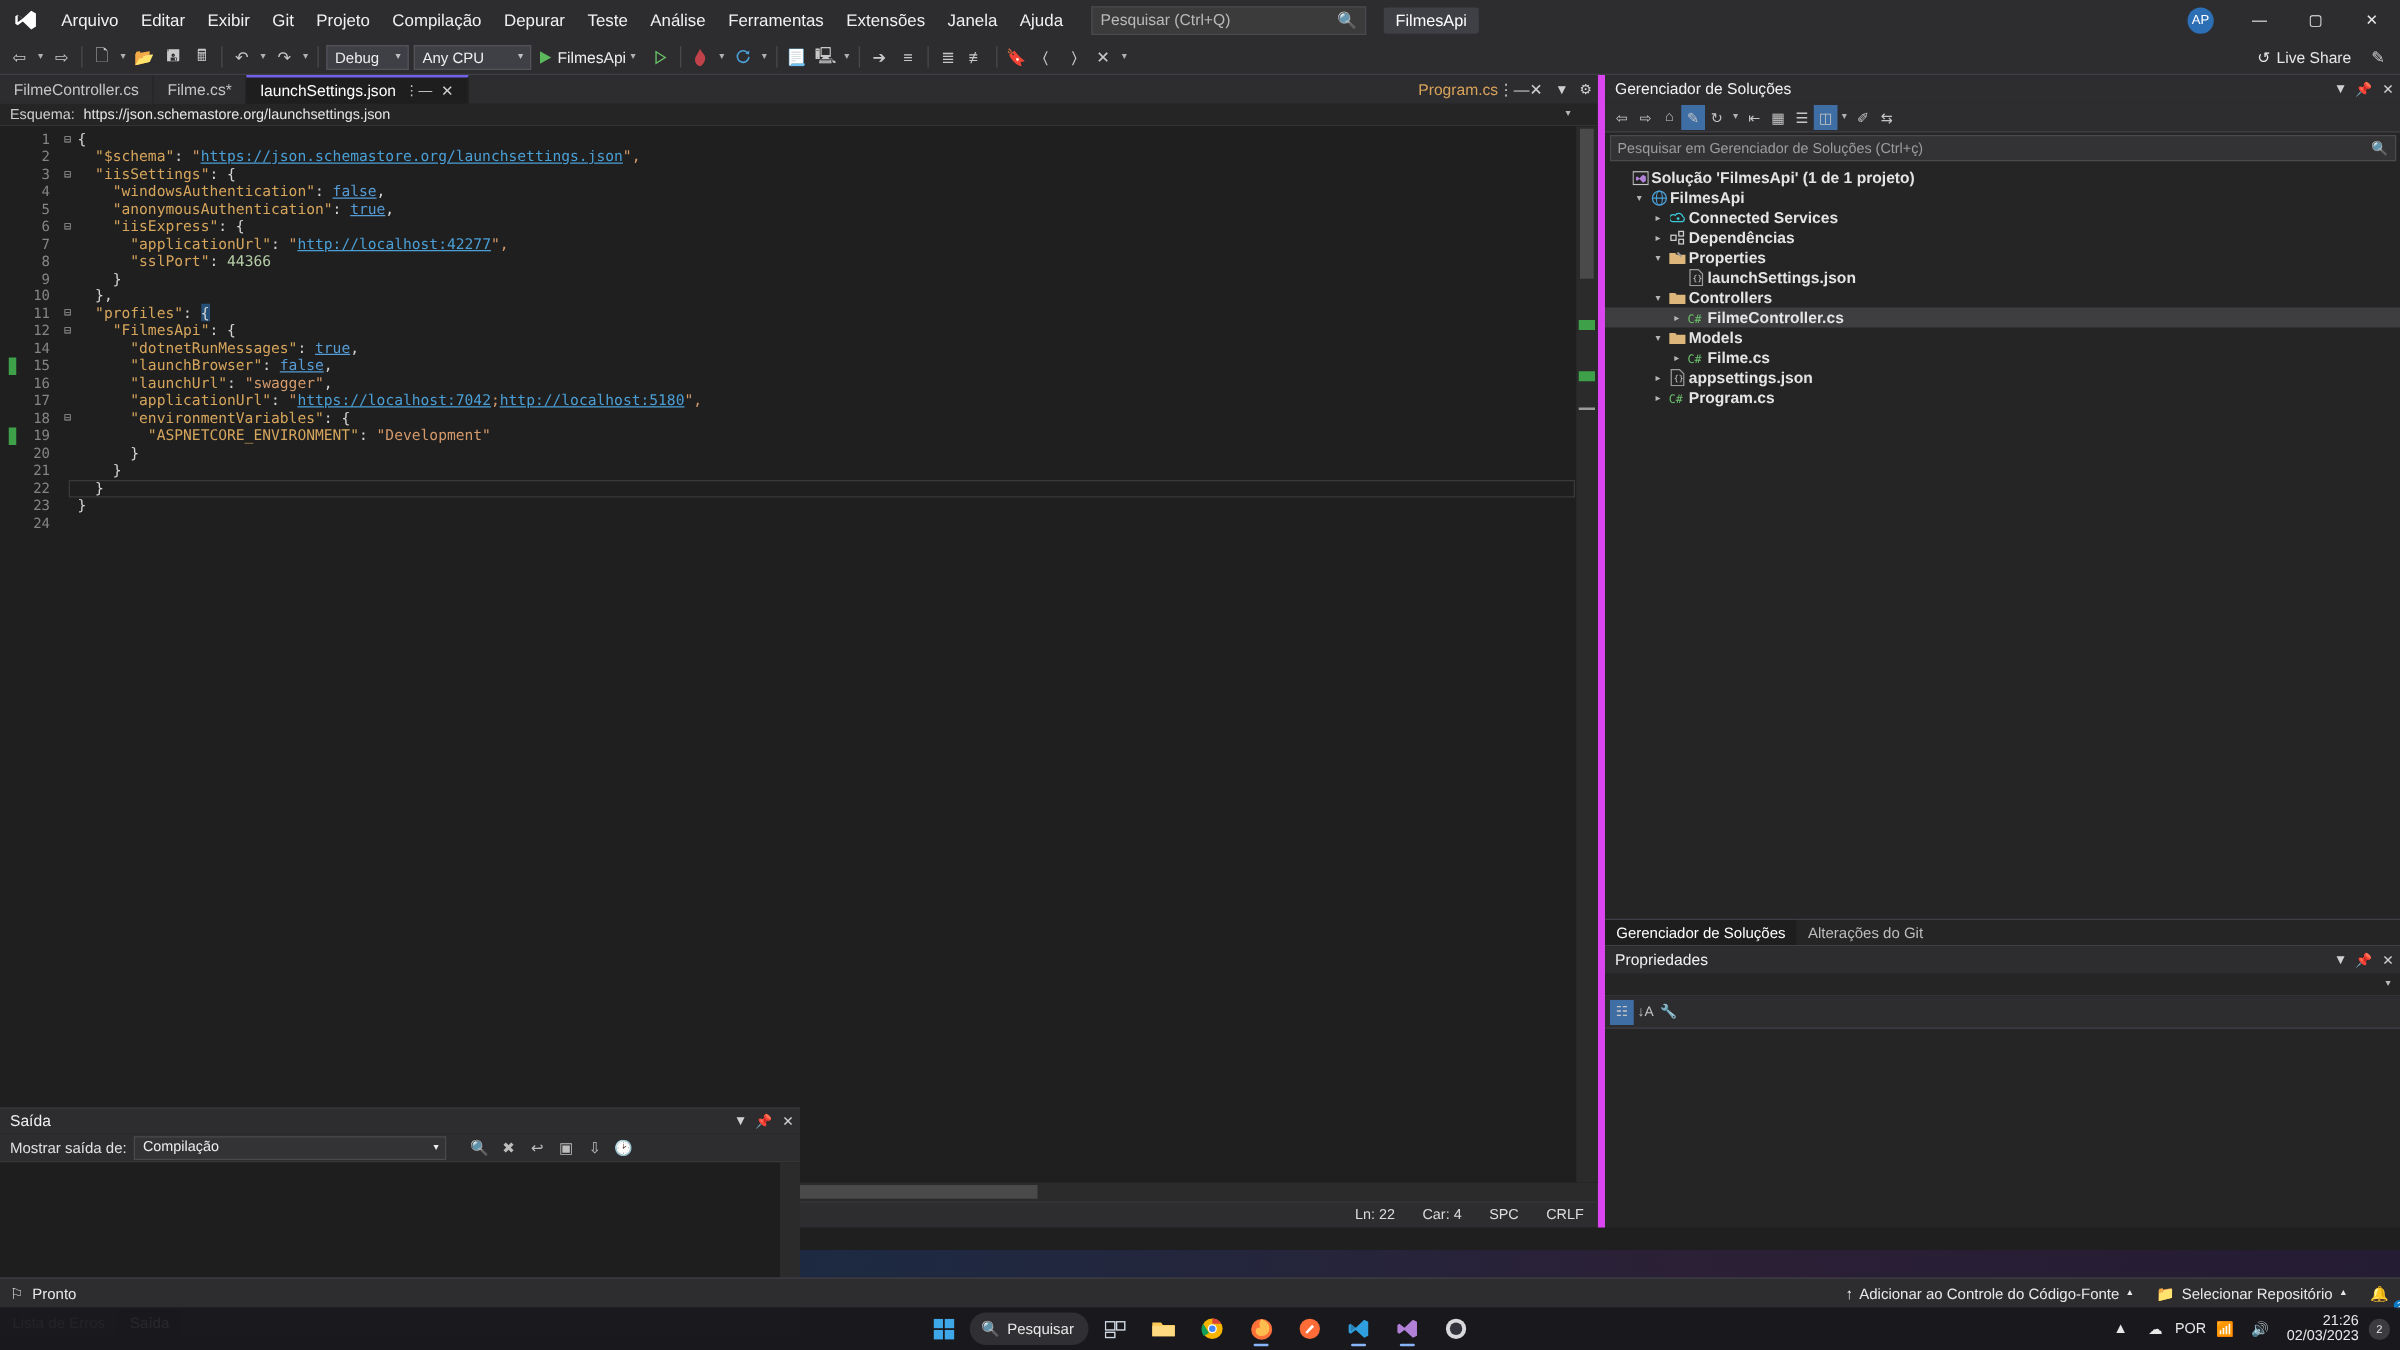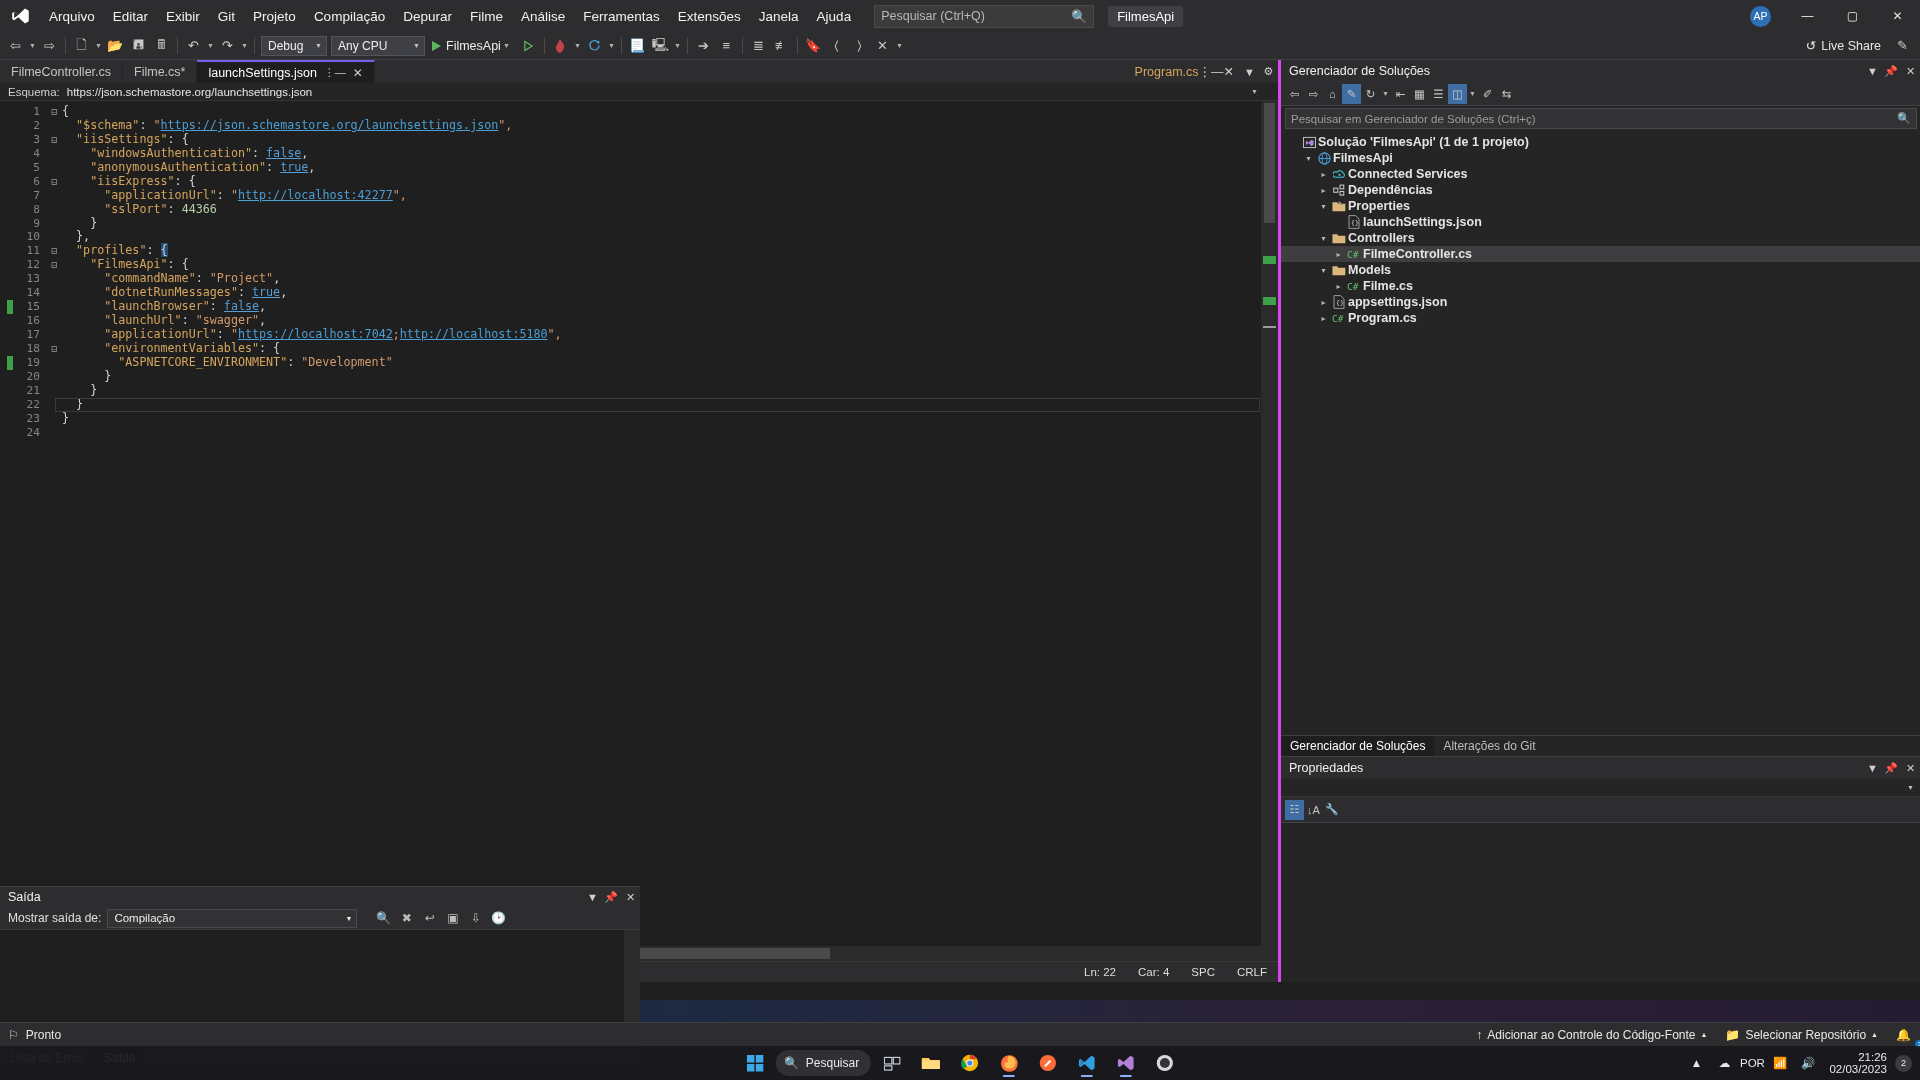--- a/index.html
+++ b/index.html
@@ -119,21 +119,21 @@
     font-size:11.5px; color:#dcdcdc; border-top:1px solid #3a3a3a; }
   .zoom-box { width:42px; padding-left:5px; }
   .zoom-caret { font-size:7px; color:#bbb; width:14px; text-align:center; }
   .ok-dot { width:11px; height:11px; border-radius:50%; background:#4ec24e; color:#1f1f1f;
     font-size:8px; display:flex; align-items:center; justify-content:center; margin:0 6px 0 16px; }
   .st-right { margin-left:auto; display:flex;text-align:center; }
   .st-cell { padding:0 11px; }
 
   
   .right-col { width:642px; background:#252526; display:flex; flex-direction:column;
-    border-left:3px solid #d946ef; }
+    border-left:6px solid #d946ef; }
   .panel-head { height:22px; background:#2d2d30; display:flex; align-items:center;
     padding-left:8px; font-size:12.5px; color:#f0f0f0; }
   .panel-head .ctrls { margin-left:auto; display:flex; align-items:center; }
   .ph-btn { width:19px; height:22px; display:flex; align-items:center; justify-content:center;
     font-size:11px; color:#d0d0d0; }
   .se-toolbar { height:24px; background:#2d2d30; display:flex; align-items:center;
     padding-left:4px; border-bottom:1px solid #3f3f46; }
   .se-ico { width:19px; height:20px; display:flex; align-items:center; justify-content:center;
     font-size:11.5px; color:#c4c4c4; }
   .se-ico.active { background:#3f6ea5; }
@@ -232,21 +232,21 @@
       </svg>
     </div>
     <div class="menu">
       <div class="menu-item">Arquivo</div>
       <div class="menu-item">Editar</div>
       <div class="menu-item">Exibir</div>
       <div class="menu-item">Git</div>
       <div class="menu-item">Projeto</div>
       <div class="menu-item">Compilação</div>
       <div class="menu-item">Depurar</div>
-      <div class="menu-item">Filme</div>
+      <div class="menu-item">Teste</div>
       <div class="menu-item">Análise</div>
       <div class="menu-item">Ferramentas</div>
       <div class="menu-item">Extensões</div>
       <div class="menu-item">Janela</div>
       <div class="menu-item">Ajuda</div>
     </div>
     <div class="search-box">
       <span>Pesquisar (Ctrl+Q)</span>
       <span class="mag">🔍</span>
     </div>
@@ -429,26 +429,20 @@
               <span class="chg"></span>
               <span class="lnum">11</span>
               <span class="fold">⊟</span>
               <span class="ctext"><span class="k">  "profiles"</span><span class="p">: </span><span class="hl">{</span></span>
             </div>
             <div class="ln-row">
               <span class="chg"></span>
               <span class="lnum">12</span>
               <span class="fold">⊟</span>
               <span class="ctext"><span class="k">    "FilmesApi"</span><span class="p">: {</span></span>
-            </div>
-            <div class="ln-row">
-              <span class="chg"></span>
-              <span class="lnum">13</span>
-              <span class="fold"></span>
-              <span class="ctext"><span class="k">      "commandName"</span><span class="p">: </span><span class="s">"Project"</span><span class="p">,</span></span>
             </div>
             <div class="ln-row">
               <span class="chg"></span>
               <span class="lnum">14</span>
               <span class="fold"></span>
               <span class="ctext"><span class="k">      "dotnetRunMessages"</span><span class="p">: </span><span class="b">true</span><span class="p">,</span></span>
             </div>
             <div class="ln-row">
               <span class="chg green"></span>
               <span class="lnum">15</span>

